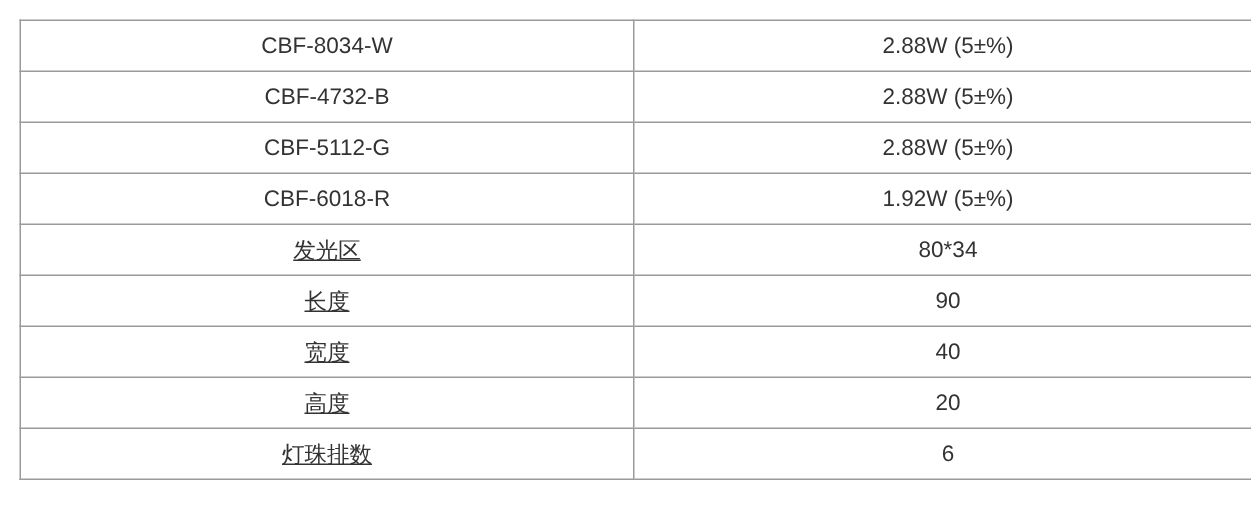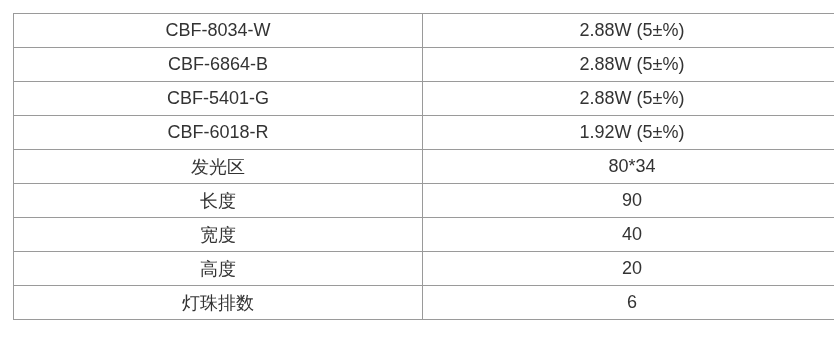--- a/index.html
+++ b/index.html
@@ -25,54 +25,55 @@
     width: 802px;
     border-collapse: collapse;
     table-layout: fixed;
   }
   table.spec-table td {
     border: 1px solid #9a9a9a;
     height: 33px;
     padding: 0 6px;
     text-align: center;
     vertical-align: middle;
-    font-size: 18px;
+    font-size: 15px;
     line-height: 1.2;
     color: #333333;
     background: #ffffff;
     white-space: nowrap;
     overflow: hidden;
     text-overflow: ellipsis;
   }
   table.spec-table td.param-cell {
     width: 396px;
   }
   table.spec-table td.value-cell {
     width: 406px;
   }
   .cjk {
     font-family: "DejaVu Sans", "Liberation Sans", sans-serif;
+    text-decoration: underline;
   }
 </style>
 </head>
 <body>
 
 <div class="spec-sheet">
   <table class="spec-table">
     <tbody>
       <tr>
         <td class="param-cell">CBF-8034-W</td>
         <td class="value-cell">2.88W (5±%)</td>
       </tr>
       <tr>
-        <td class="param-cell">CBF-6864-B</td>
+        <td class="param-cell">CBF-4732-B</td>
         <td class="value-cell">2.88W (5±%)</td>
       </tr>
       <tr>
-        <td class="param-cell">CBF-5401-G</td>
+        <td class="param-cell">CBF-5112-G</td>
         <td class="value-cell">2.88W (5±%)</td>
       </tr>
       <tr>
         <td class="param-cell">CBF-6018-R</td>
         <td class="value-cell">1.92W (5±%)</td>
       </tr>
       <tr>
         <td class="param-cell cjk">发光区</td>
         <td class="value-cell">80*34</td>
       </tr>

